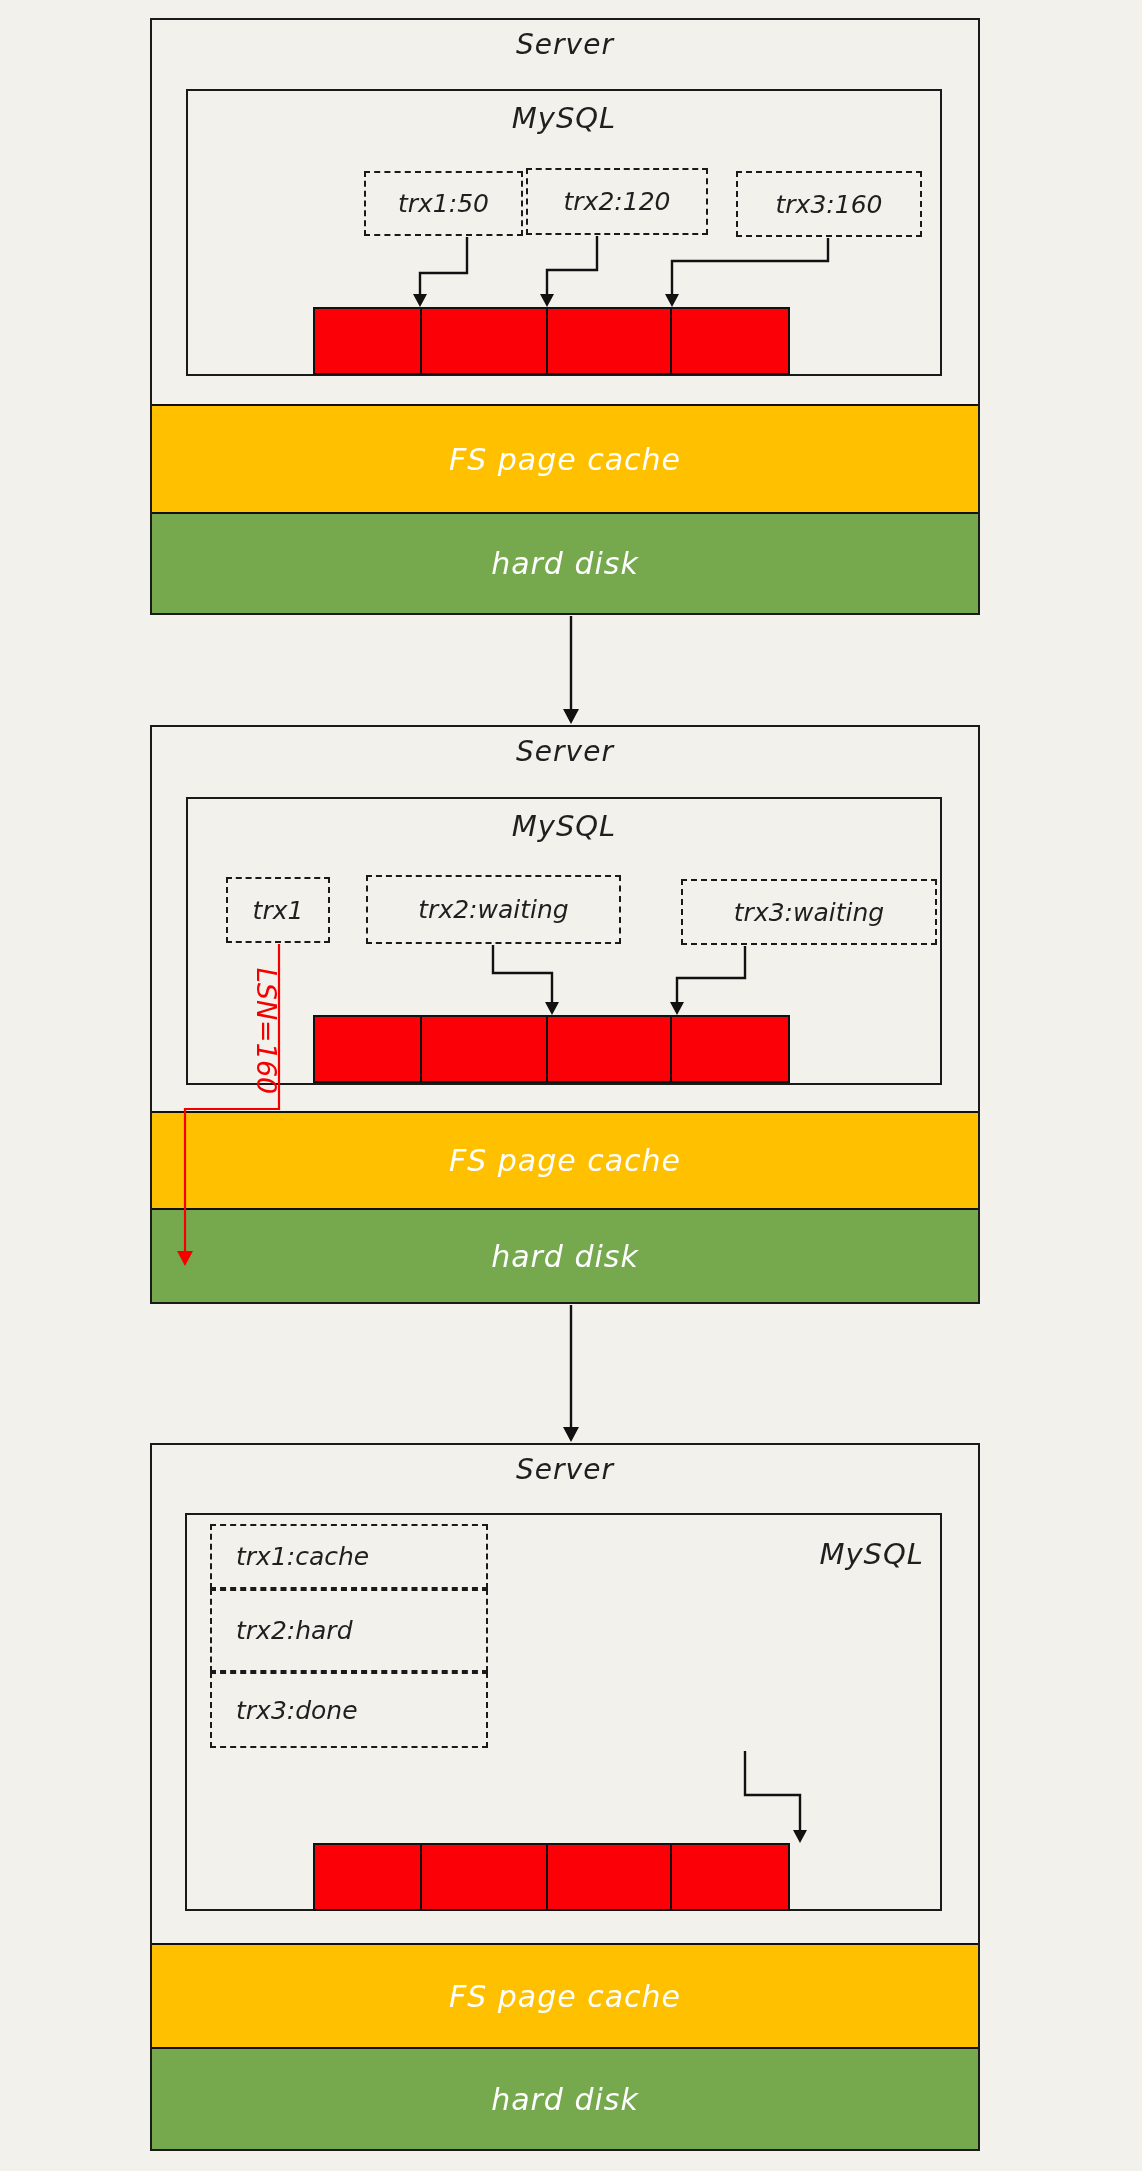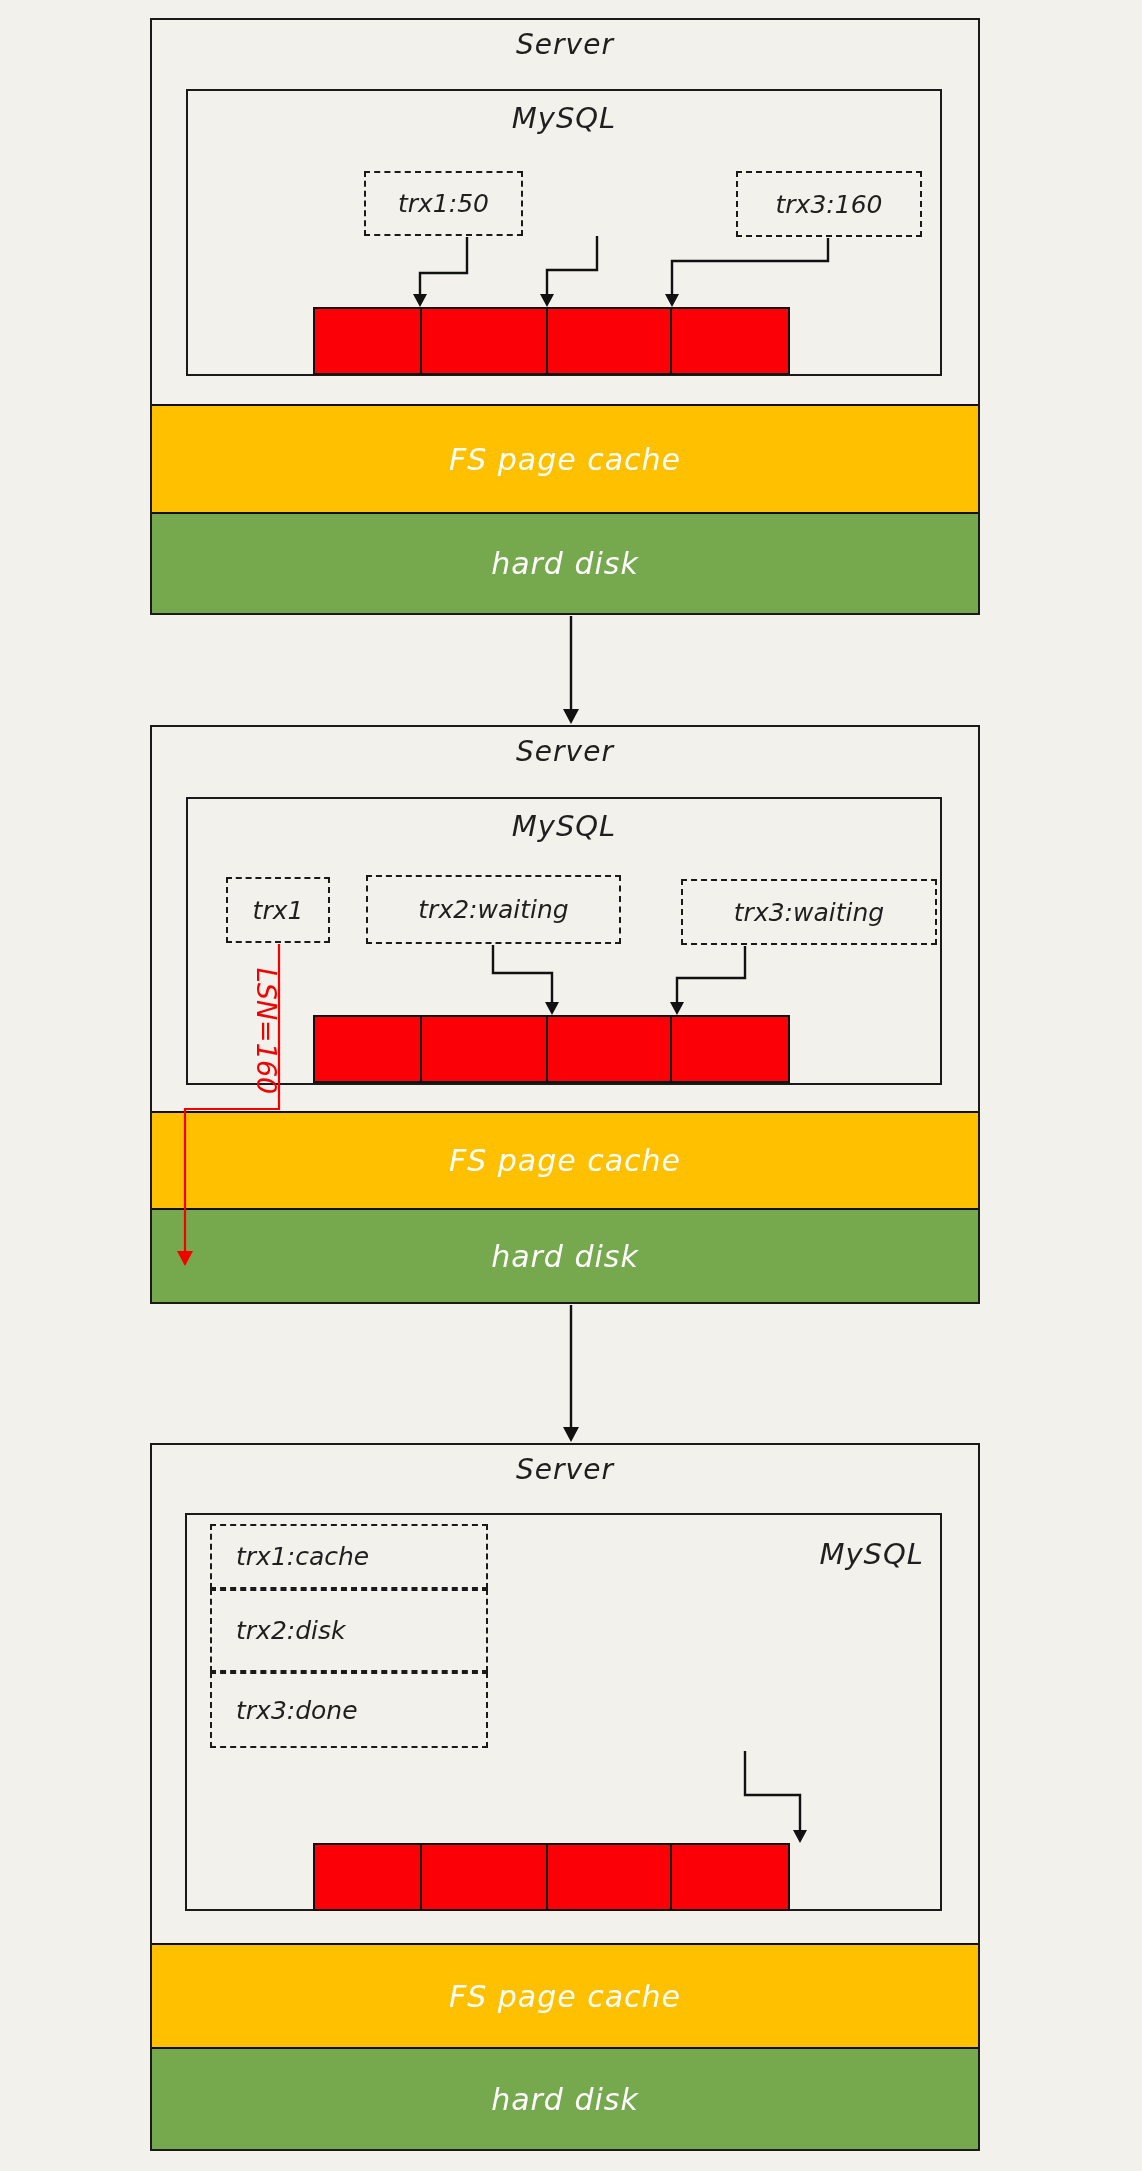--- a/index.html
+++ b/index.html
@@ -87,20 +87,23 @@
   <section class="server" style="left:150px; top:18px; width:830px; height:597px;">
     <div class="server-title">Server</div>
 
     <div class="mysql" style="left:34px; top:69px; width:756px; height:287px;">
       <div class="mysql-title">MySQL</div>
     </div>
 
     <div class="trx" style="left:212px; top:151px; width:159px; height:65px;">
       <span>trx1:50</span>
     </div>
+    <div class="trx" style="left:374px; top:148px; width:182px; height:67px;">
+      <span>trx2:120</span>
+    </div>
     <div class="trx" style="left:584px; top:151px; width:186px; height:66px;">
       <span>trx3:160</span>
     </div>
 
     <div class="logbuf" style="left:161px; top:287px; width:477px; height:68px;">
       <i class="seg" style="flex:107;"></i>
       <i class="seg" style="flex:127;"></i>
       <i class="seg" style="flex:125;"></i>
       <i class="seg" style="flex:118;"></i>
     </div>
@@ -151,21 +154,21 @@
     <div class="server-title">Server</div>
 
     <div class="mysql" style="left:33px; top:68px; width:757px; height:398px;">
       <div class="mysql-title right">MySQL</div>
     </div>
 
     <div class="trx lefttext" style="left:58px; top:79px; width:278px; height:65px;">
       <span>trx1:cache</span>
     </div>
     <div class="trx lefttext" style="left:58px; top:144px; width:278px; height:83px;">
-      <span>trx2:disk</span>
+      <span>trx2:hard</span>
     </div>
     <div class="trx lefttext" style="left:58px; top:227px; width:278px; height:76px;">
       <span>trx3:done</span>
     </div>
 
 
     <div class="logbuf" style="left:161px; top:398px; width:477px; height:68px;">
       <i class="seg" style="flex:107;"></i>
       <i class="seg" style="flex:127;"></i>
       <i class="seg" style="flex:125;"></i>

